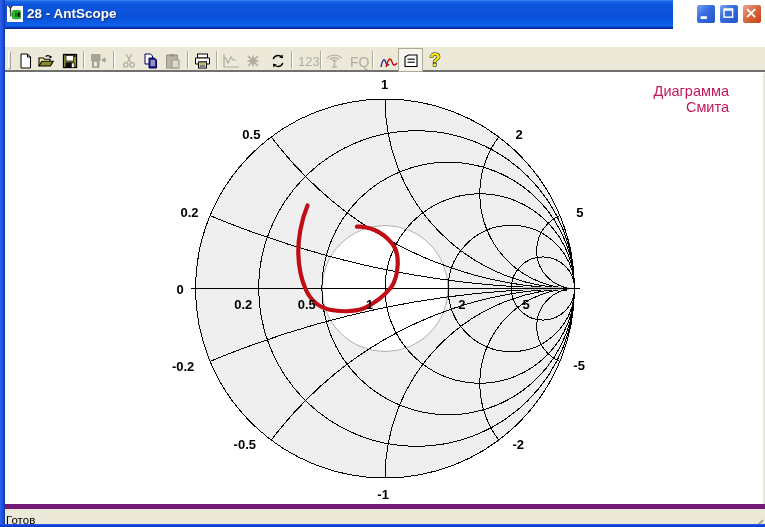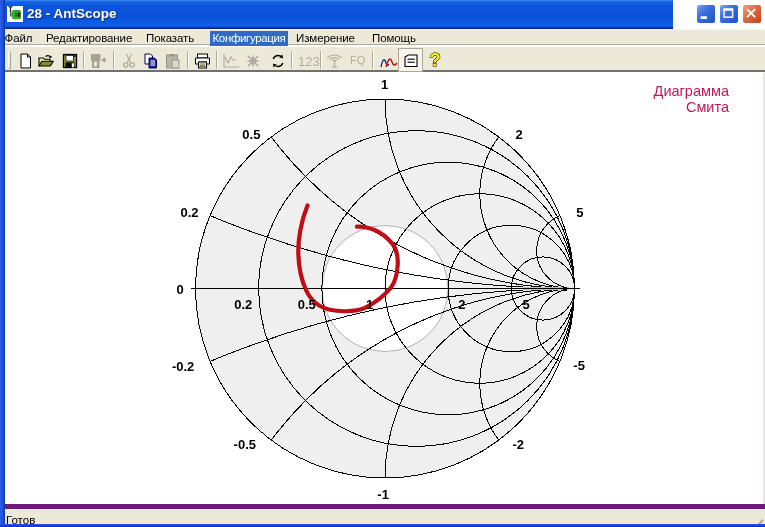--- a/index.html
+++ b/index.html
@@ -46,28 +46,20 @@
           <rect x="4" y="12.5" width="7" height="3" fill="#fff"></rect>
         </svg></div>
     <div class="winbtn" id="btnmax"><svg viewBox="0 0 20 20" width="18" height="18">
           <rect x="4.5" y="4.5" width="9.5" height="9" fill="none" stroke="#fff" stroke-width="1.6"></rect>
           <rect x="4.5" y="4" width="9.5" height="2.4" fill="#fff"></rect>
         </svg></div>
     <div class="winbtn" id="btnclose"><svg viewBox="0 0 20 20" width="18" height="18">
           <path d="M4.5 4.5 L13.5 13.5 M13.5 4.5 L4.5 13.5" stroke="#fff" stroke-width="2.1"></path>
         </svg></div>
   </div>
-  <div id="menubar">
-    <span class="mi" style="left:0.5px">Файл</span>
-    <span class="mi" style="left:42px">Редактирование</span>
-    <span class="mi" style="left:142px">Показать</span>
-    <span class="mi" id="micfg" style="left:205.5px">Конфигурация</span>
-    <span class="mi" style="left:292px">Измерение</span>
-    <span class="mi" style="left:368px">Помощь</span>
-  </div>
   <div id="toolbar">
     <div id="grip"></div>
 
     <svg class="ticon" style="left:14px" viewBox="0 0 16 16">
         <path d="M3 1 L9.5 1 L12.5 4 L12.5 15 L3 15 Z" fill="#fff" stroke="#000"></path>
         <path d="M9.5 1 L9.5 4 L12.5 4" fill="none" stroke="#000"></path>
       </svg>
 
     <svg class="ticon" style="left:34px" viewBox="0 0 16 16">
         <path d="M1 13 L1 5 L5.5 5 L6.5 6.3 L12 6.3 L12 8.2" fill="#f4f4a8" stroke="#000" stroke-width="1.1"></path>
@@ -147,21 +139,21 @@
     <div class="tsep" style="left:316px"></div>
 
     <svg class="ticon" style="left:321px;width:19px" viewBox="0 0 19 16">
         <path d="M2 5 Q9.5 -1 17 5" fill="none" stroke="#b0aca0" stroke-width="1.2"></path>
         <path d="M5 6.5 Q9.5 2.8 14 6.5" fill="none" stroke="#b0aca0" stroke-width="1.2"></path>
         <path d="M7.5 8 Q9.5 6.3 11.5 8" fill="none" stroke="#b0aca0" stroke-width="1.2"></path>
         <line x1="9.5" y1="8" x2="9.5" y2="14" stroke="#b0aca0" stroke-width="1.3"></line>
         <line x1="7" y1="14" x2="12" y2="14" stroke="#b0aca0" stroke-width="1.3"></line>
       </svg>
 
-    <div style="position:absolute;left:346px;top:7px;font-size:11px;color:#b0aca0">FQ</div>
+    <div style="position:absolute;left:346px;top:7px;font-size:14px;color:#b0aca0">FQ</div>
     <div class="tsep" style="left:368px"></div>
 
     <svg class="ticon" style="left:376px;width:18px" viewBox="0 0 18 16">
         <path d="M1 14 Q3.5 2 6 10 Q7.5 14 9 11" fill="none" stroke="#202080" stroke-width="1.3"></path>
         <path d="M6 14 Q9.5 1 12 9 Q13.8 14.5 17 10" fill="none" stroke="#c00000" stroke-width="1.3"></path>
       </svg>
 
     <div style="position:absolute;left:394px;top:1px;width:25px;height:24px;background:#f6f4ec;border:1px solid #aca898"></div>
     <svg class="ticon" style="left:399px" viewBox="0 0 16 16">
         <path d="M2 4 L5.5 2 L14 2 L14 13.5 L2 13.5 Z" fill="#fff" stroke="#000" stroke-width="1.1"></path>

